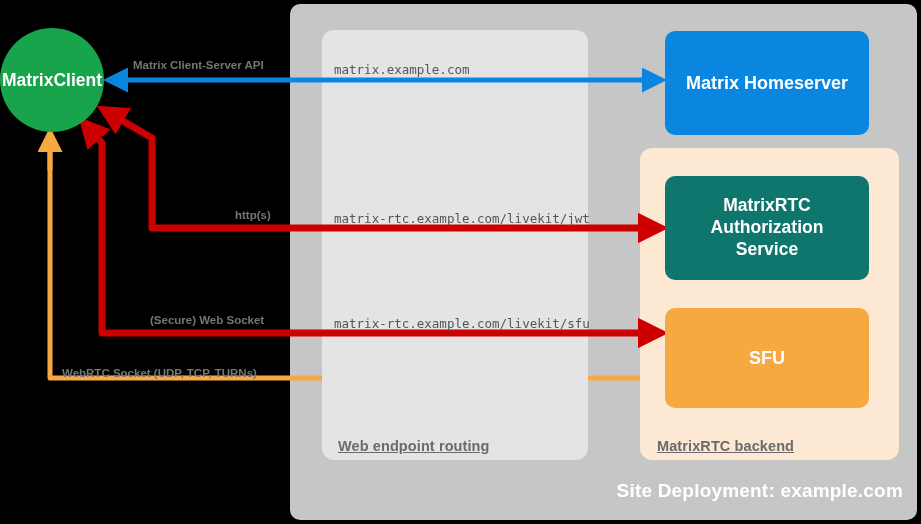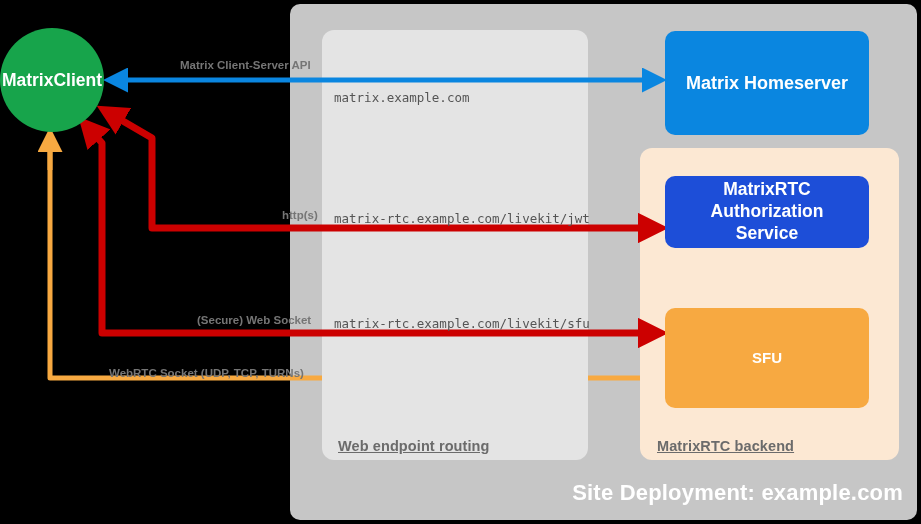--- a/index.html
+++ b/index.html
@@ -56,21 +56,21 @@
     white-space: nowrap;
     text-decoration: underline;
   }
   .caption-endpoint { left: 338px; top: 438px; }
   .caption-backend  { left: 657px; top: 438px; }
 
   .site-caption {
     position: absolute;
     right: 18px;
     top: 480px;
-    font-size: 22px;
+    font-size: 19px;
     font-weight: bold;
     color: #ffffff;
     white-space: nowrap;
     letter-spacing: .2px;
   }
 
   
   .client-node {
     position: absolute;
     left: 0px; top: 28px;
@@ -100,53 +100,52 @@
     line-height: 1.25;
   }
   .box-homeserver {
     left: 665px; top: 31px;
     width: 204px; height: 104px;
     background: #0a86e0;
     font-size: 18px;
   }
   .box-auth {
     left: 665px; top: 176px;
-    width: 204px; height: 72px;
-    background: #1d4ed8;
+    width: 204px; height: 104px;
+    background: #0f766e;
     font-size: 17.5px;
   }
   .box-sfu {
     left: 665px; top: 308px;
     width: 204px; height: 100px;
     background: #f7a941;
-    font-size: 15px;
+    font-size: 18px;
   }
 
   
   .edge-label {
     position: absolute;
     font-size: 11.5px;
     font-weight: bold;
     color: #757575;
     white-space: nowrap;
-    margin-left: 47px;
   }
   .lbl-csapi    { left: 133px; top: 59px; }
   .lbl-https    { left: 235px; top: 209px; text-align: right; }
   .lbl-ws       { left: 150px; top: 314px; }
   .lbl-webrtc   { left: 62px;  top: 367px; }
 
   .url-label {
     position: absolute;
     font-family: "DejaVu Sans Mono", "Liberation Mono", monospace;
     font-size: 12.5px;
     color: #555555;
     white-space: nowrap;
   }
-  .url-matrix   { left: 334px; top: 62px; margin-top: 28px; }
+  .url-matrix   { left: 334px; top: 62px; }
   .url-jwt      { left: 334px; top: 211px; }
   .url-sfu      { left: 334px; top: 316px; }
 </style>
 </head>
 <body>
 
 <div id="canvas">
 
   <div class="site-panel"></div>
 

